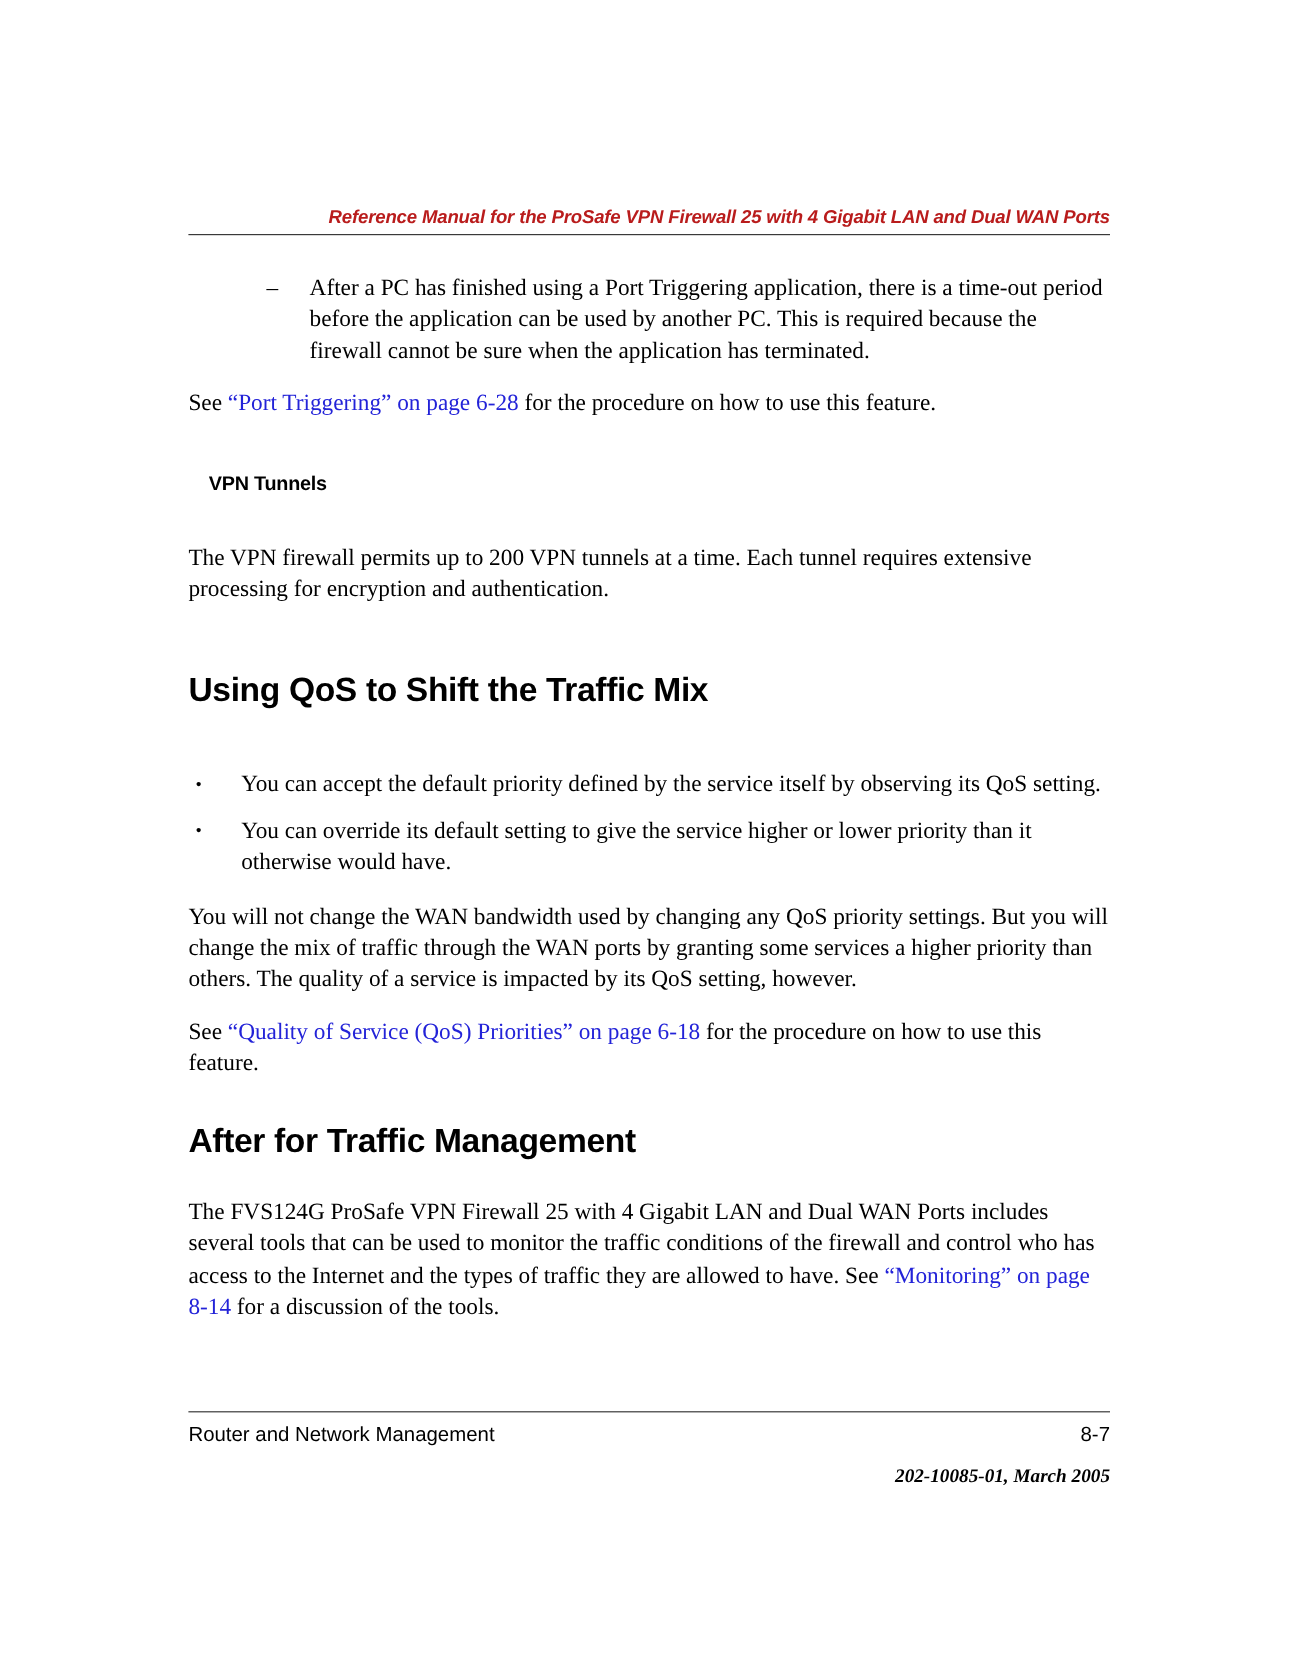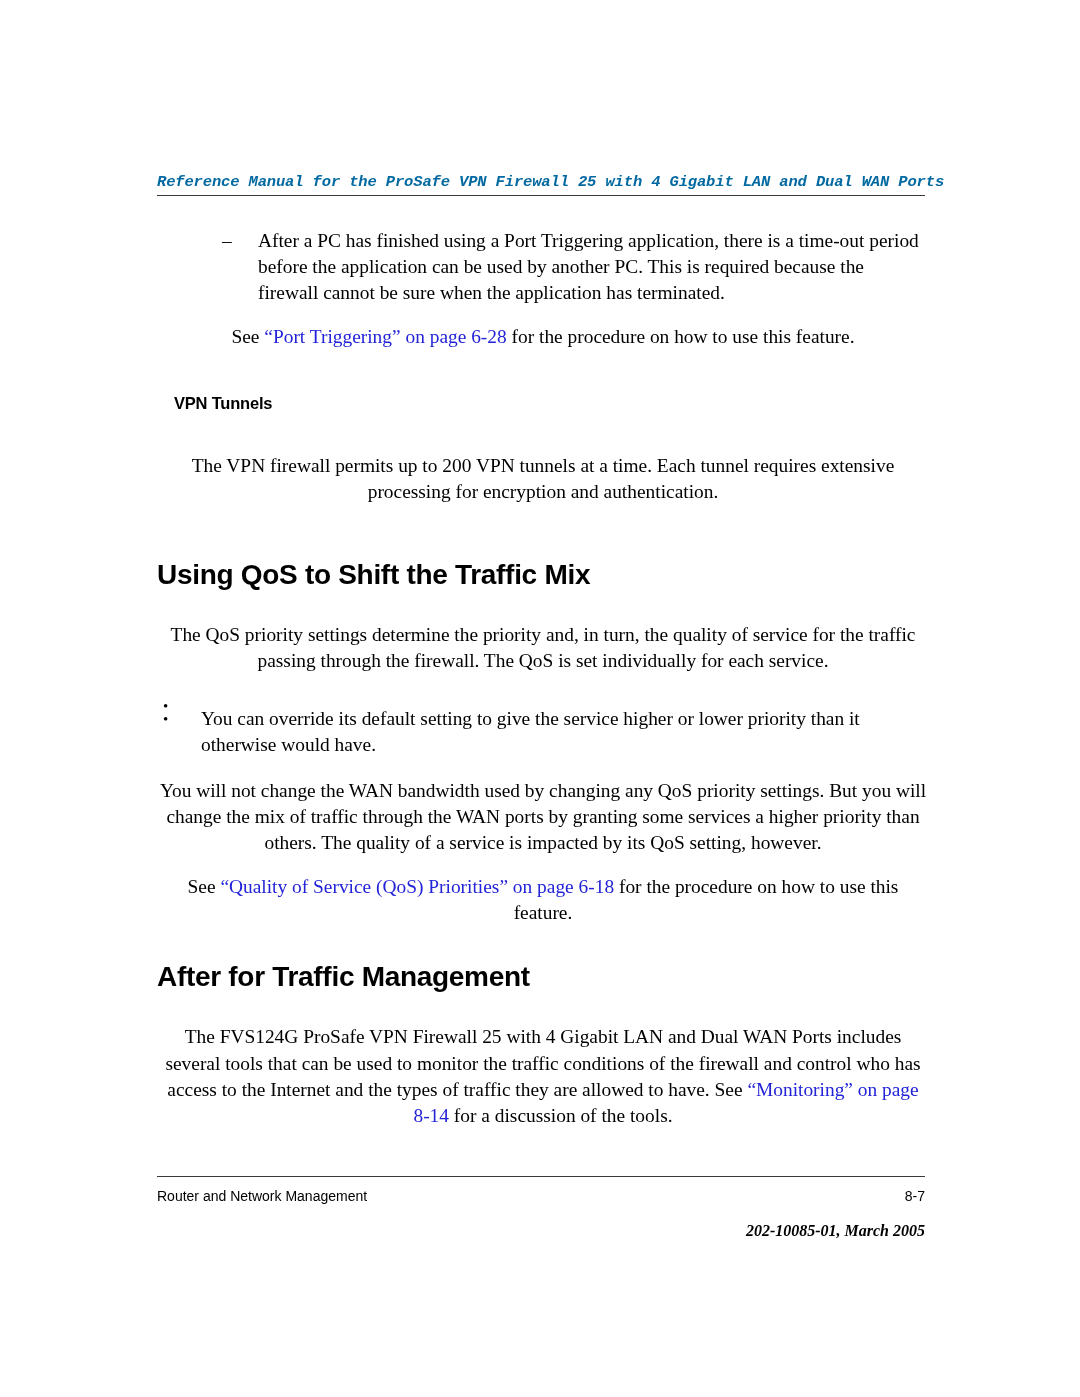--- a/index.html
+++ b/index.html
@@ -25,27 +25,27 @@
   }
 
   
   .header {
     position: absolute;
     left: 157px;
     top: 172px;
     width: 768px;
   }
   .header-title {
-    font-family: Liberation Mono, monospace;
+    font-family: Liberation Sans, sans-serif;
     font-style: italic;
     font-weight: bold;
     font-size: 15.5px;
     letter-spacing: -0.15px;
     text-align: right;
-    color: #0369a1;
+    color: #b91c1c;
     white-space: nowrap;
     line-height: 20px;
   }
   .header-rule {
     margin-top: 3px;
     border-top: 1.4px solid #3a3a3a;
     width: 768px;
   }
 
   
@@ -53,21 +53,21 @@
     position: absolute;
     left: 157px;
     top: 228px;
     width: 772px;
   }
 
   p.body {
     margin: 0 0 0 0;
     font-size: 19.4px;
     line-height: 26.1px;
-    text-align: center;
+    text-align: left;
     color: #000;
   }
 
   .gap-para   { height: 18px; }
 
   
   .dash-item {
     position: relative;
     margin-left: 65px;
     padding-left: 36px;
@@ -136,21 +136,21 @@
   .footer-rule {
     border-top: 1.4px solid #3a3a3a;
     width: 768px;
   }
   .footer-row {
     display: flex;
     justify-content: space-between;
     align-items: center;
     margin-top: 8px;
     font-family: "Liberation Sans", "DejaVu Sans", sans-serif;
-    font-size: 14px;
+    font-size: 17px;
     line-height: 22px;
     color: #000;
   }
   .footer-doc {
     margin-top: 14px;
     text-align: right;
     width: 768px;
     font-family: "Liberation Serif", "DejaVu Serif", serif;
     font-style: italic;
     font-weight: bold;
@@ -192,26 +192,26 @@
 
     <div class="gap-para"></div>
 
 
     <div style="height:36px"></div>
 
     <h1 class="chapter-heading">Using QoS to Shift the Traffic Mix</h1>
 
     <div style="height:32px"></div>
 
-    <p class="body">The QoS priority settings determine the priority and, in turn, the quality of service for the traffic passing through the firewall. The QoS is set individually for each service.</p>
 
     <div style="height:19px"></div>
 
     <div class="bullet-item">
       <span class="marker">•</span>
+      <span>You can accept the default priority defined by the service itself by observing its QoS setting.</span>
     </div>
 
     <div style="height:13px"></div>
 
     <div class="bullet-item">
       <span class="marker">•</span>
       <span>You can override its default setting to give the service higher or lower priority than it otherwise would have.</span>
     </div>
 
     <div style="height:20px"></div>

